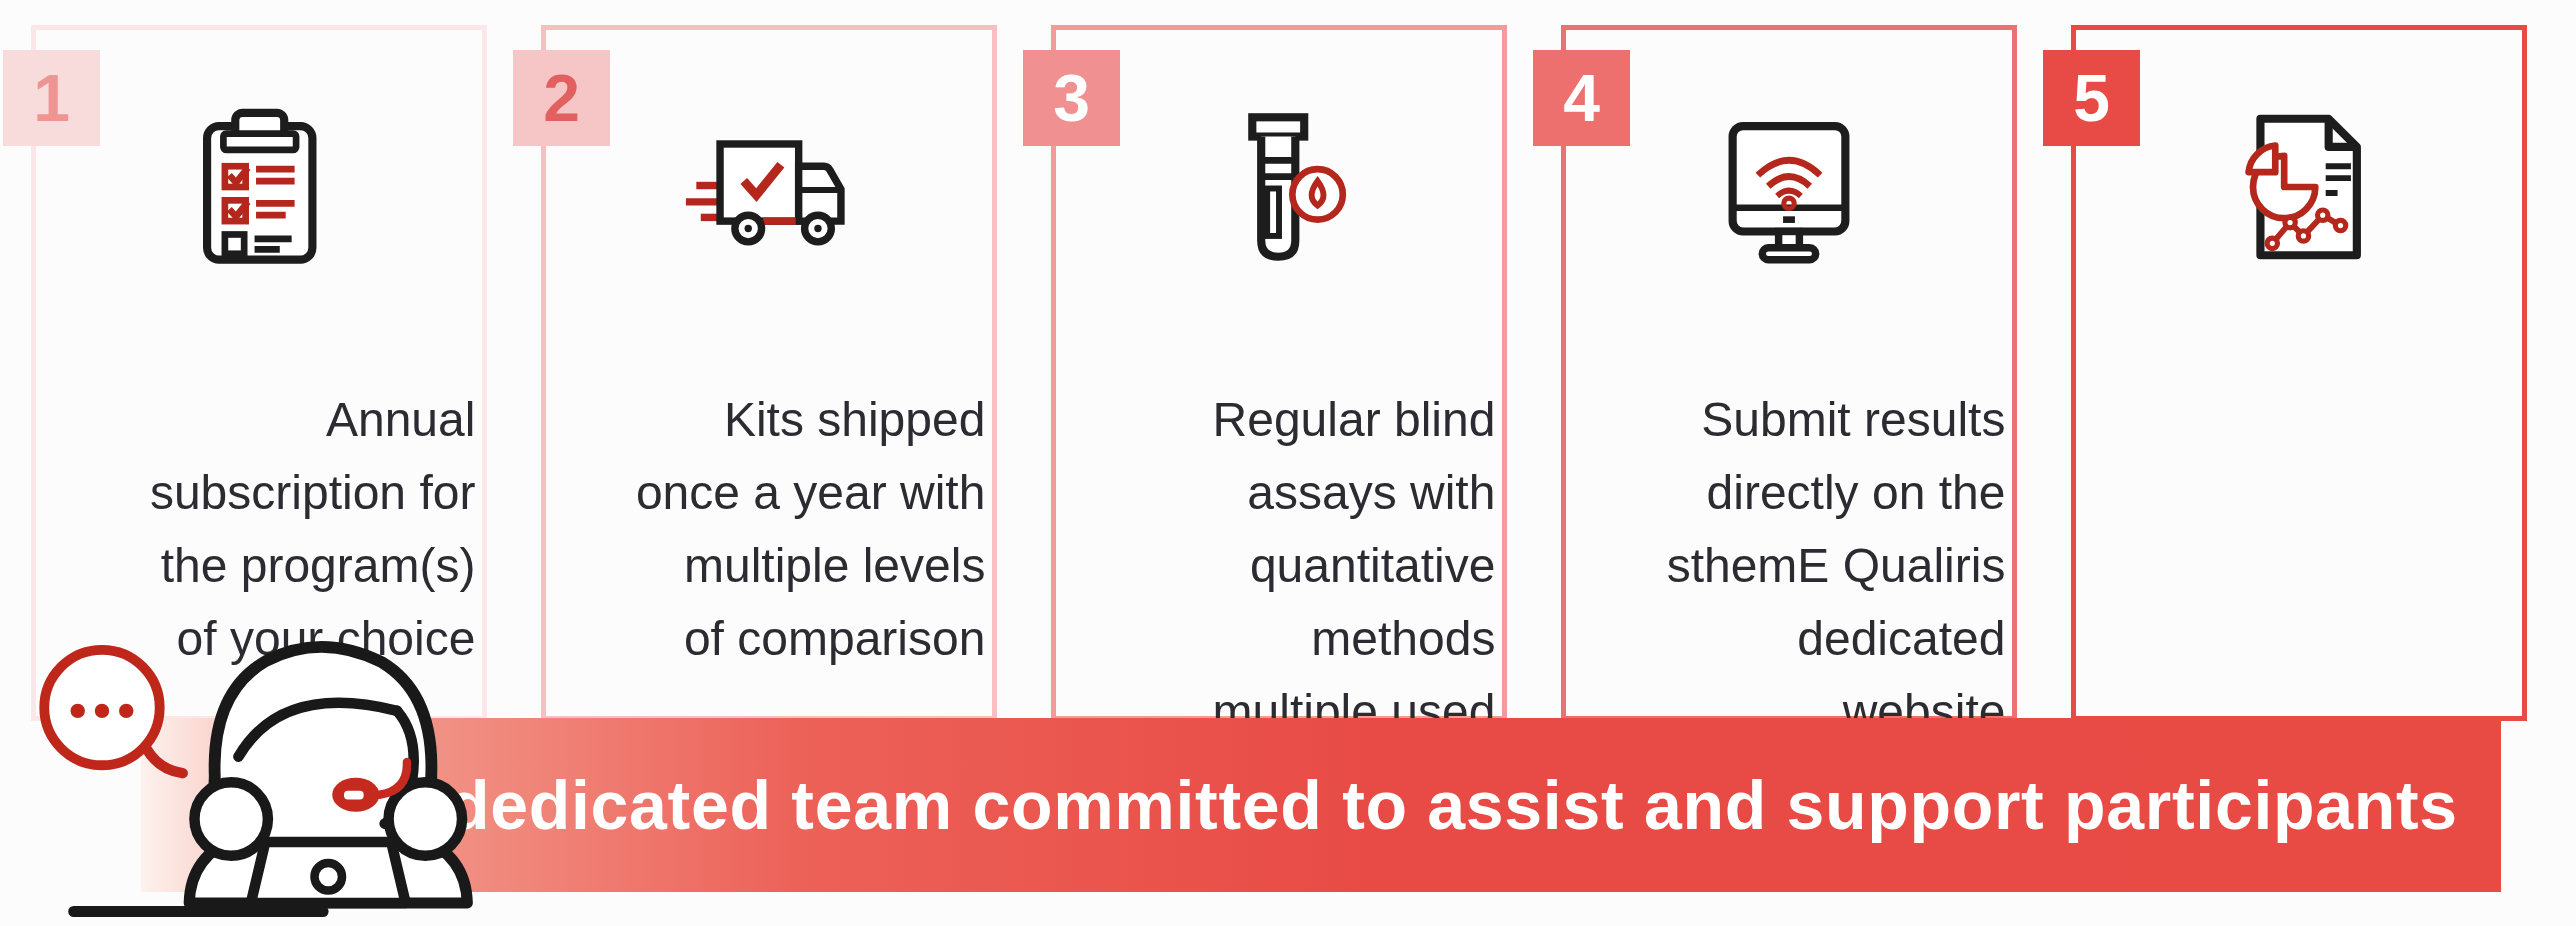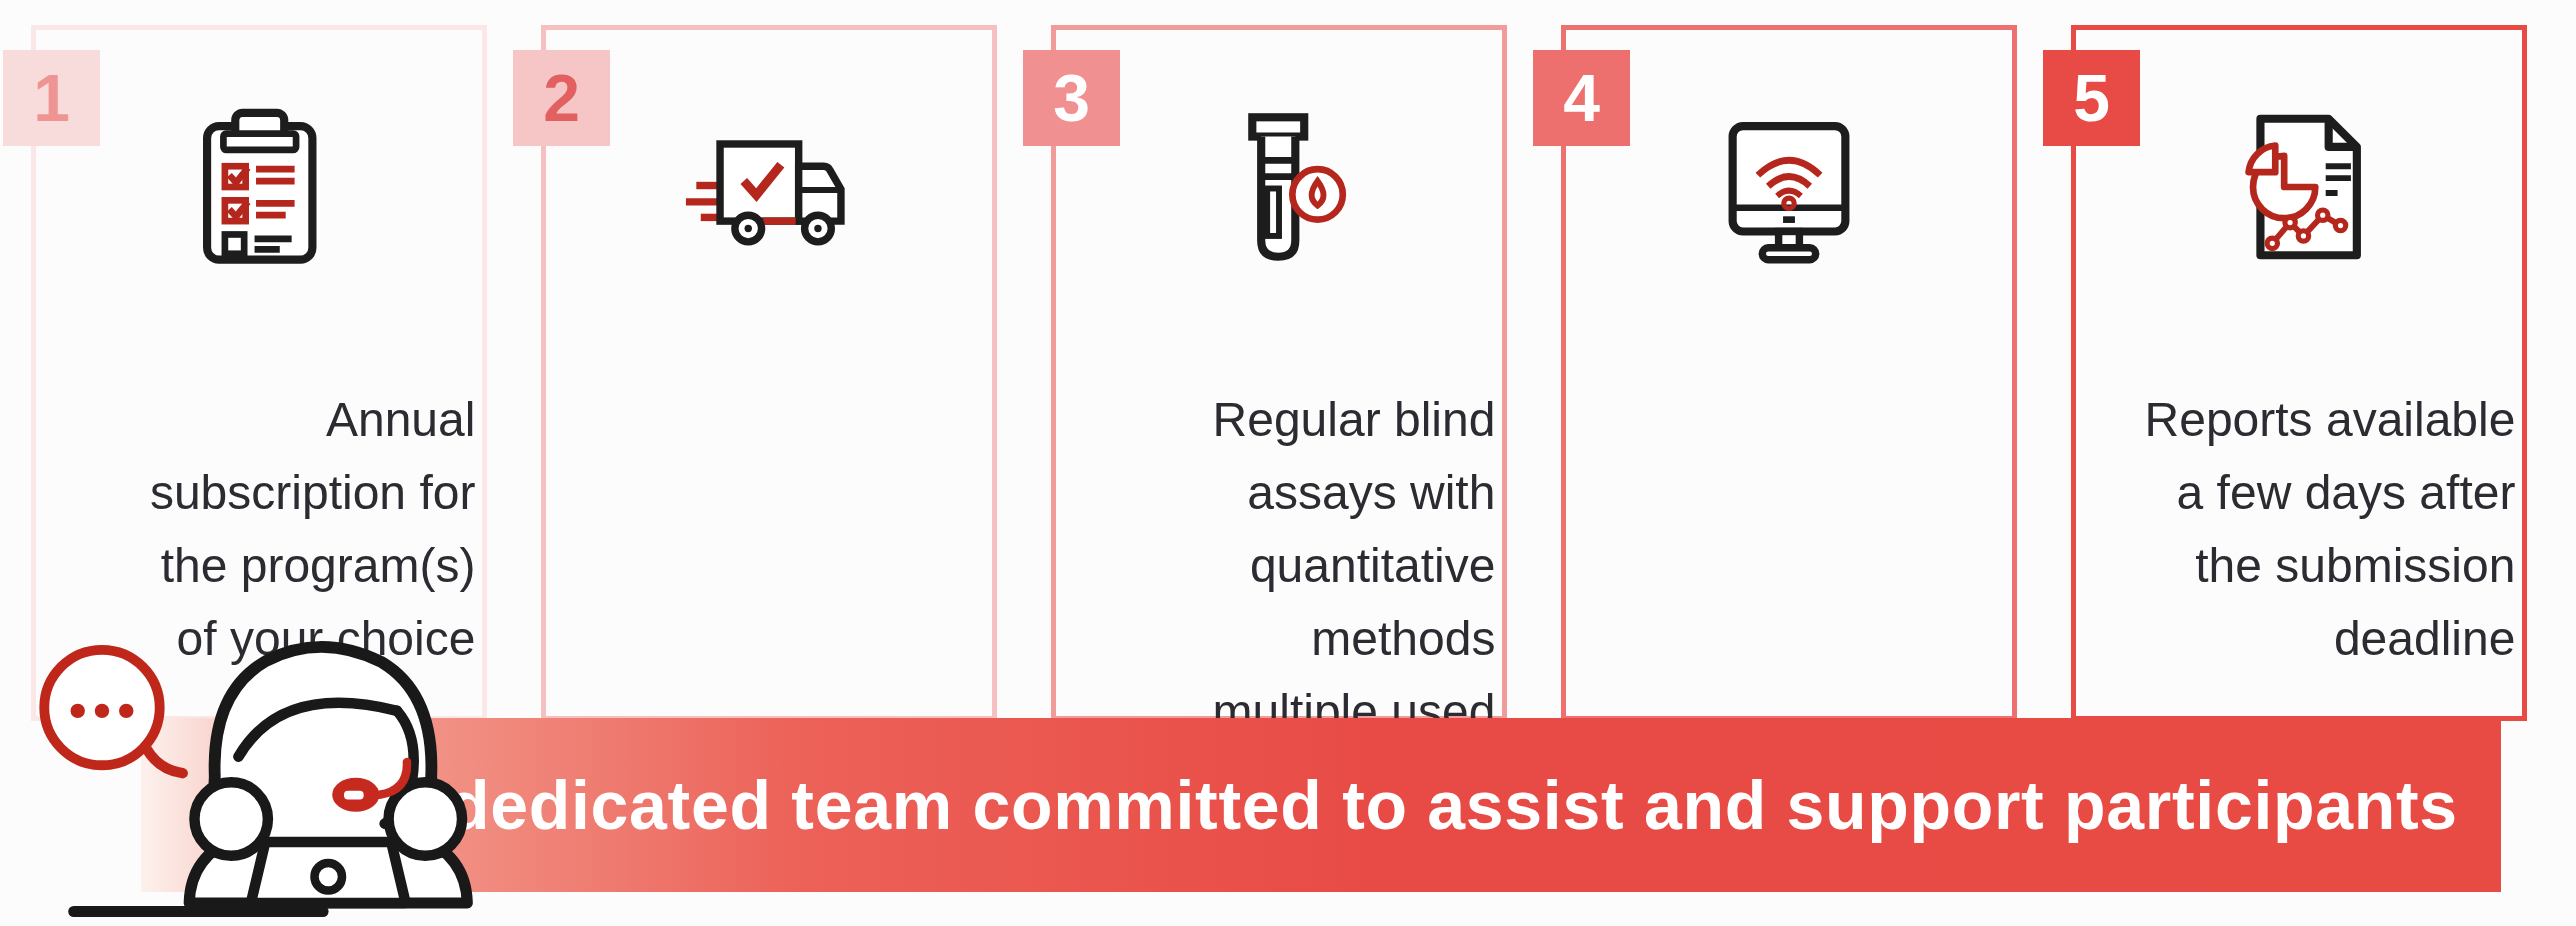--- a/index.html
+++ b/index.html
@@ -116,20 +116,24 @@
         <path d="M86 112 l17 19 l33 -41" stroke="#b5271d" stroke-width="12" fill="none"></path>
         <path d="M160 92 h34 a9 9 0 0 1 8 5 l15 26 v43 h-57 z" fill="#fff" stroke="#1d1d1d" stroke-width="10"></path>
         <path d="M160 124 h54" stroke="#1d1d1d" stroke-width="8"></path>
         <path d="M112 166 h44" stroke="#b5271d" stroke-width="10"></path>
         <circle cx="92" cy="176" r="18" fill="#fff" stroke="#1d1d1d" stroke-width="10"></circle>
         <circle cx="92" cy="176" r="5" fill="#1d1d1d"></circle>
         <circle cx="186" cy="176" r="18" fill="#fff" stroke="#1d1d1d" stroke-width="10"></circle>
         <circle cx="186" cy="176" r="5" fill="#1d1d1d"></circle>
       </svg>
     </div>
+    <div class="card-text">Kits shipped
+once a year with
+multiple levels
+of comparison</div>
   </div>
 
   <div class="card c3">
     <div class="badge">3</div>
     <div class="icon-wrap">
       <svg class="icon" viewBox="0 0 240 240">
         <rect x="84" y="26" width="70" height="26" fill="#fff" stroke="#1d1d1d" stroke-width="11"></rect>
         <path d="M96 52 L96 192 Q96 214 119 214 Q142 214 142 192 L142 52" fill="#fff" stroke="#1d1d1d" stroke-width="11"></path>
         <path d="M96 84 h46 M96 106 h46" stroke="#1d1d1d" stroke-width="9"></path>
         <rect x="104" y="122" width="16" height="64" fill="none" stroke="#1d1d1d" stroke-width="8"></rect>
@@ -152,43 +156,44 @@
         <path d="M46 148 h148" stroke="#1d1d1d" stroke-width="9"></path>
         <path d="M112 164 h16" stroke="#1d1d1d" stroke-width="9"></path>
         <path d="M78 104 Q120 64 162 104" fill="none" stroke="#b5271d" stroke-width="9"></path>
         <path d="M92 119 Q120 93 148 119" fill="none" stroke="#b5271d" stroke-width="9"></path>
         <path d="M104 132 Q120 118 136 132" fill="none" stroke="#b5271d" stroke-width="8"></path>
         <circle cx="120" cy="142" r="7" fill="none" stroke="#b5271d" stroke-width="7"></circle>
         <rect x="106" y="180" width="28" height="22" fill="#fff" stroke="#1d1d1d" stroke-width="10"></rect>
         <rect x="84" y="202" width="72" height="16" rx="8" fill="#fff" stroke="#1d1d1d" stroke-width="10"></rect>
       </svg>
     </div>
+    <div class="card-text">Submit results
+directly on the
+sthemE Qualiris
+dedicated
+website</div>
   </div>
 
   <div class="card c5">
     <div class="badge">5</div>
     <div class="icon-wrap">
       <svg class="icon" viewBox="0 0 240 240">
         <path d="M68 28 H160 L198 66 V212 H68 Z" fill="#fff" stroke="#1d1d1d" stroke-width="11" stroke-linejoin="round"></path>
         <path d="M160 28 V66 H198" fill="none" stroke="#1d1d1d" stroke-width="11" stroke-linejoin="round"></path>
         <path d="M100 78 A42 42 0 1 0 142 120 L100 120 Z" fill="#fff" stroke="#b5271d" stroke-width="9" stroke-linejoin="round"></path>
         <path d="M88 64 A40 40 0 0 0 52 100 L88 100 Z" fill="#fff" stroke="#b5271d" stroke-width="9" stroke-linejoin="round"></path>
         <path d="M156 92 h34 M156 108 h34 M156 128 h16" stroke="#1d1d1d" stroke-width="8"></path>
         <polyline points="84,196 108,168 126,186 152,158 176,172" fill="none" stroke="#b5271d" stroke-width="8"></polyline>
         <circle cx="84" cy="196" r="7" fill="#fff" stroke="#b5271d" stroke-width="7"></circle>
         <circle cx="108" cy="168" r="7" fill="#fff" stroke="#b5271d" stroke-width="7"></circle>
         <circle cx="126" cy="186" r="7" fill="#fff" stroke="#b5271d" stroke-width="7"></circle>
         <circle cx="152" cy="158" r="7" fill="#fff" stroke="#b5271d" stroke-width="7"></circle>
         <circle cx="176" cy="172" r="7" fill="#fff" stroke="#b5271d" stroke-width="7"></circle>
       </svg>
     </div>
-    <div class="card-text">Reports available
-a few days after
-the submission
-deadline</div>
   </div>
 
   <div class="banner">
     <span class="banner-text">A dedicated team committed to assist and support participants</span>
   </div>
 
   <svg class="person" viewBox="0 0 770 468">
 
     <g>
       <circle cx="125" cy="135" r="88" fill="#ffffff" stroke="#c0271b" stroke-width="15"></circle>

